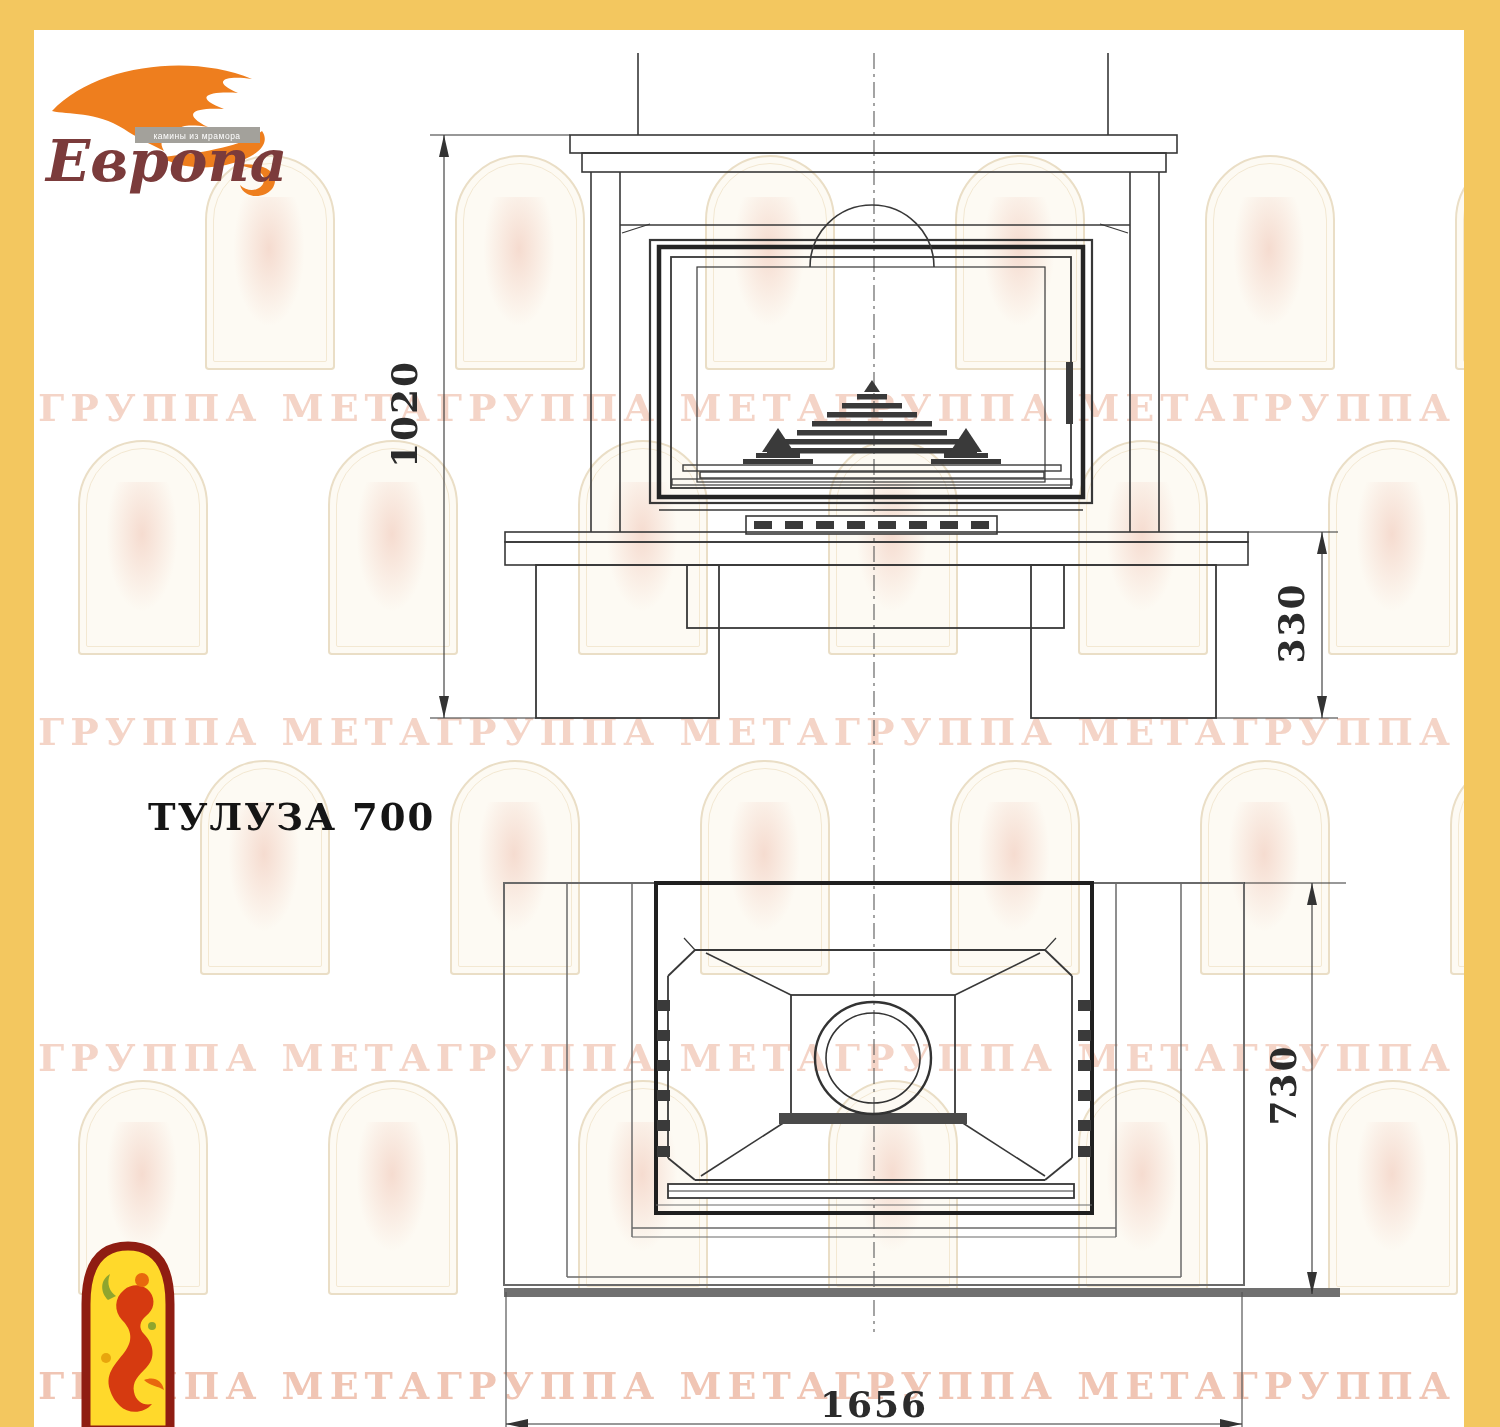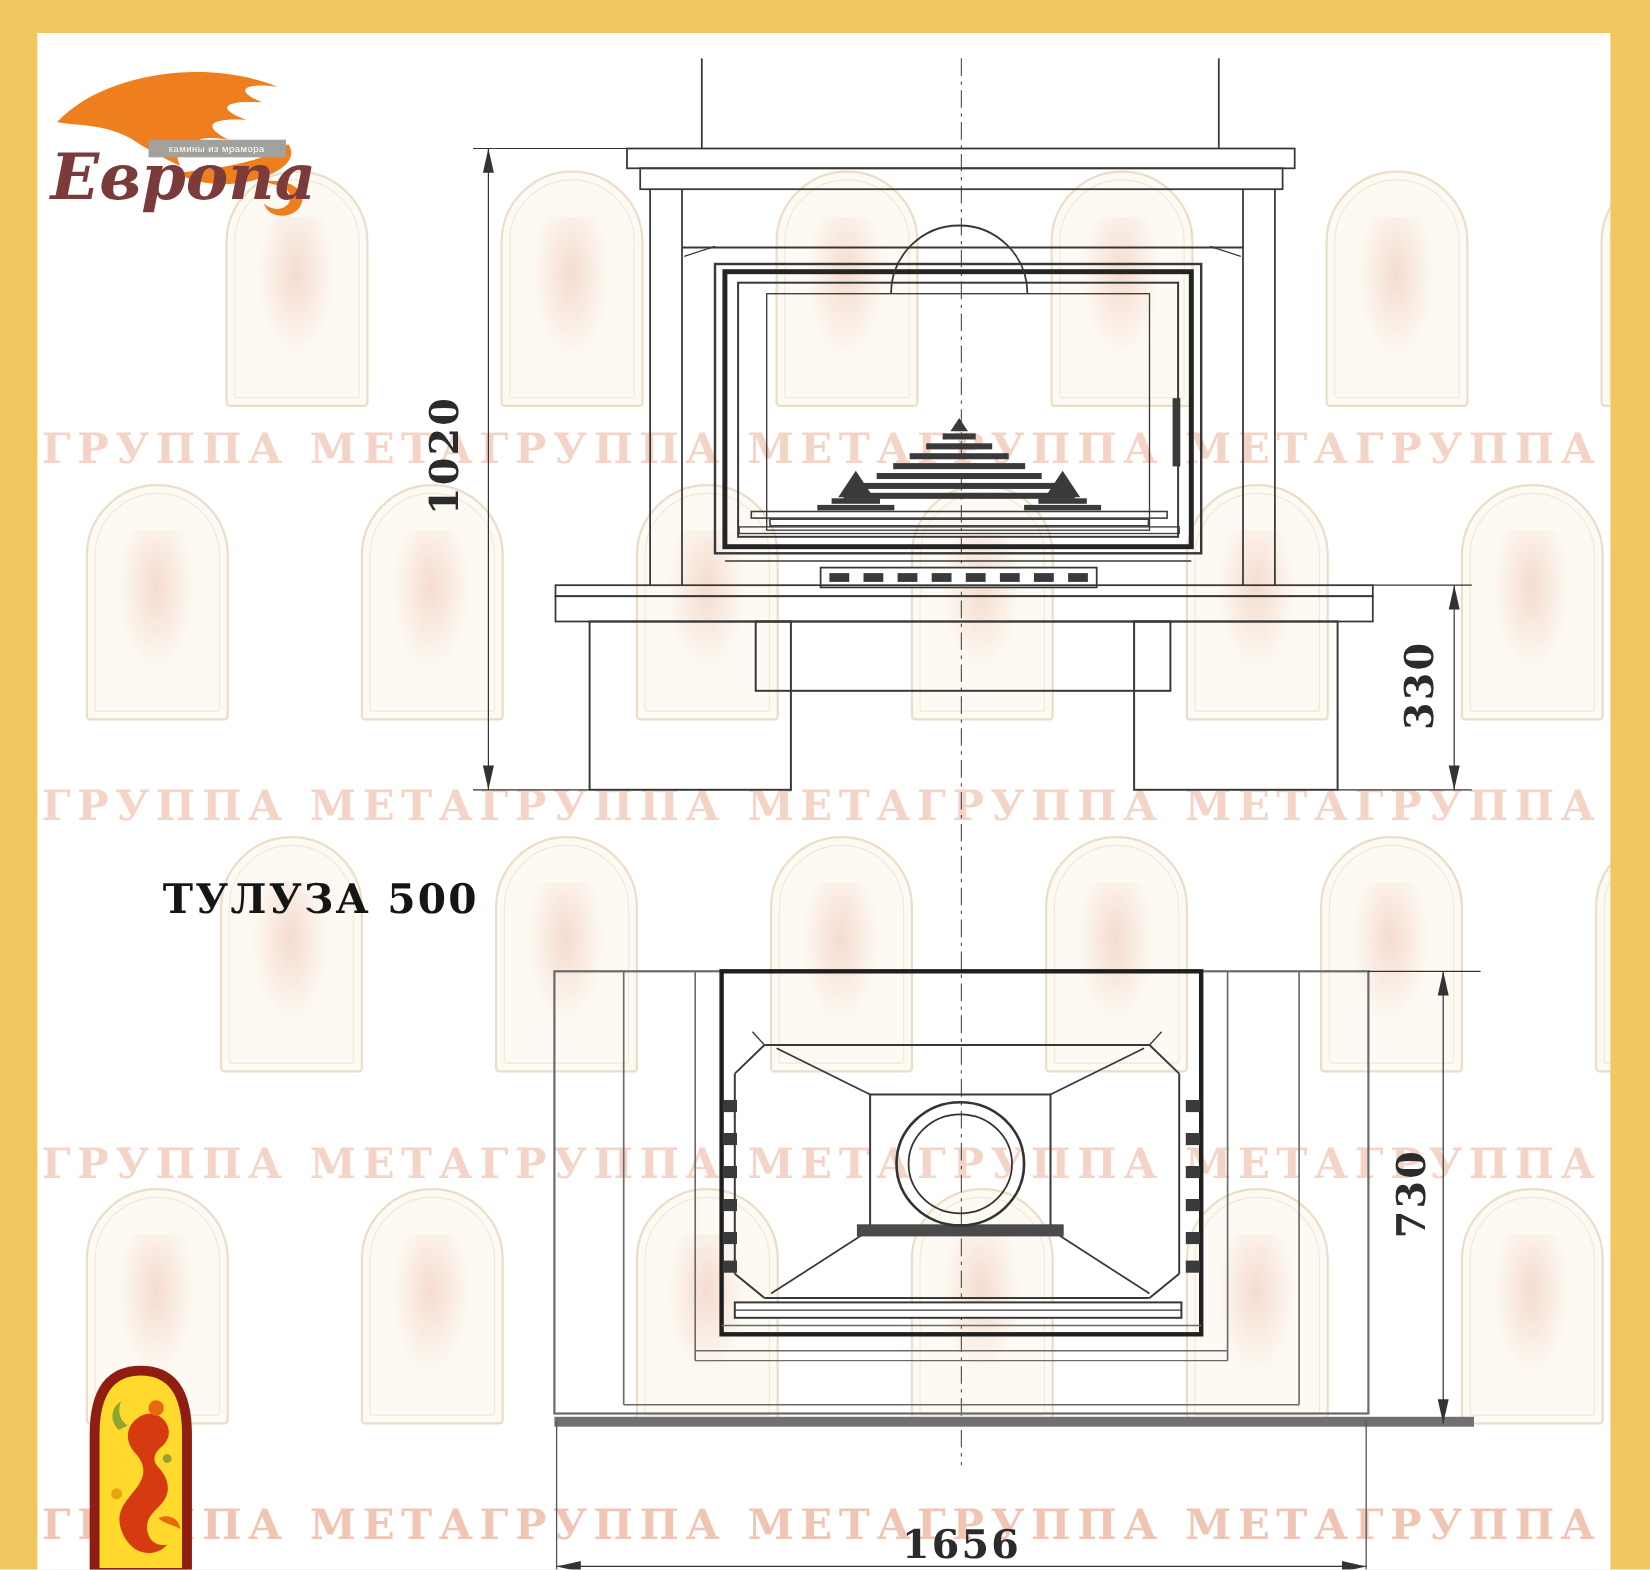--- a/index.html
+++ b/index.html
@@ -273,21 +273,21 @@
         <polygon points="1242,1424 1220,1419 1220,1429" fill="#333" stroke="none"></polygon>
       </g>
     </g>
   </svg>
 
   <div class="dim-label vert" style="left:344px;top:394px;">1020</div>
   <div class="dim-label vert" style="left:1231px;top:603px;">330</div>
   <div class="dim-label vert" style="left:1223px;top:1065px;">730</div>
   <div class="dim-label horiz" style="left:794px;top:1384px;">1656</div>
 
-  <div class="model-title">ТУЛУЗА 500</div>
+  <div class="model-title">ТУЛУЗА 700</div>
 
   <div class="brand-logo">
     <svg width="250" height="150" viewBox="0 0 250 150">
       <path d="M12,58 C55,12 150,0 212,26 C185,22 170,28 198,40 C168,38 152,44 184,56
                C155,54 140,60 168,74 C142,70 128,74 150,88 C128,82 116,84 124,98
                C108,90 96,84 84,76 C56,58 28,62 12,58 Z" fill="#EE7E1E"></path>
       <path d="M120,104 C165,100 205,92 222,78 C232,92 214,106 186,112 C158,118 134,112 120,104 Z" fill="#EE7E1E"></path>
       <path d="M196,112 C226,108 242,122 232,136 C224,146 204,146 200,132 C208,140 222,138 224,128 C226,118 210,114 196,112 Z" fill="#EE7E1E"></path>
       <rect x="95" y="74" width="125" height="16" fill="#A3A19B"></rect>
       <text x="157" y="85.5" text-anchor="middle" font-family="Liberation Sans, sans-serif" font-size="8.5" fill="#ffffff" letter-spacing="0.5">камины из мрамора</text>

